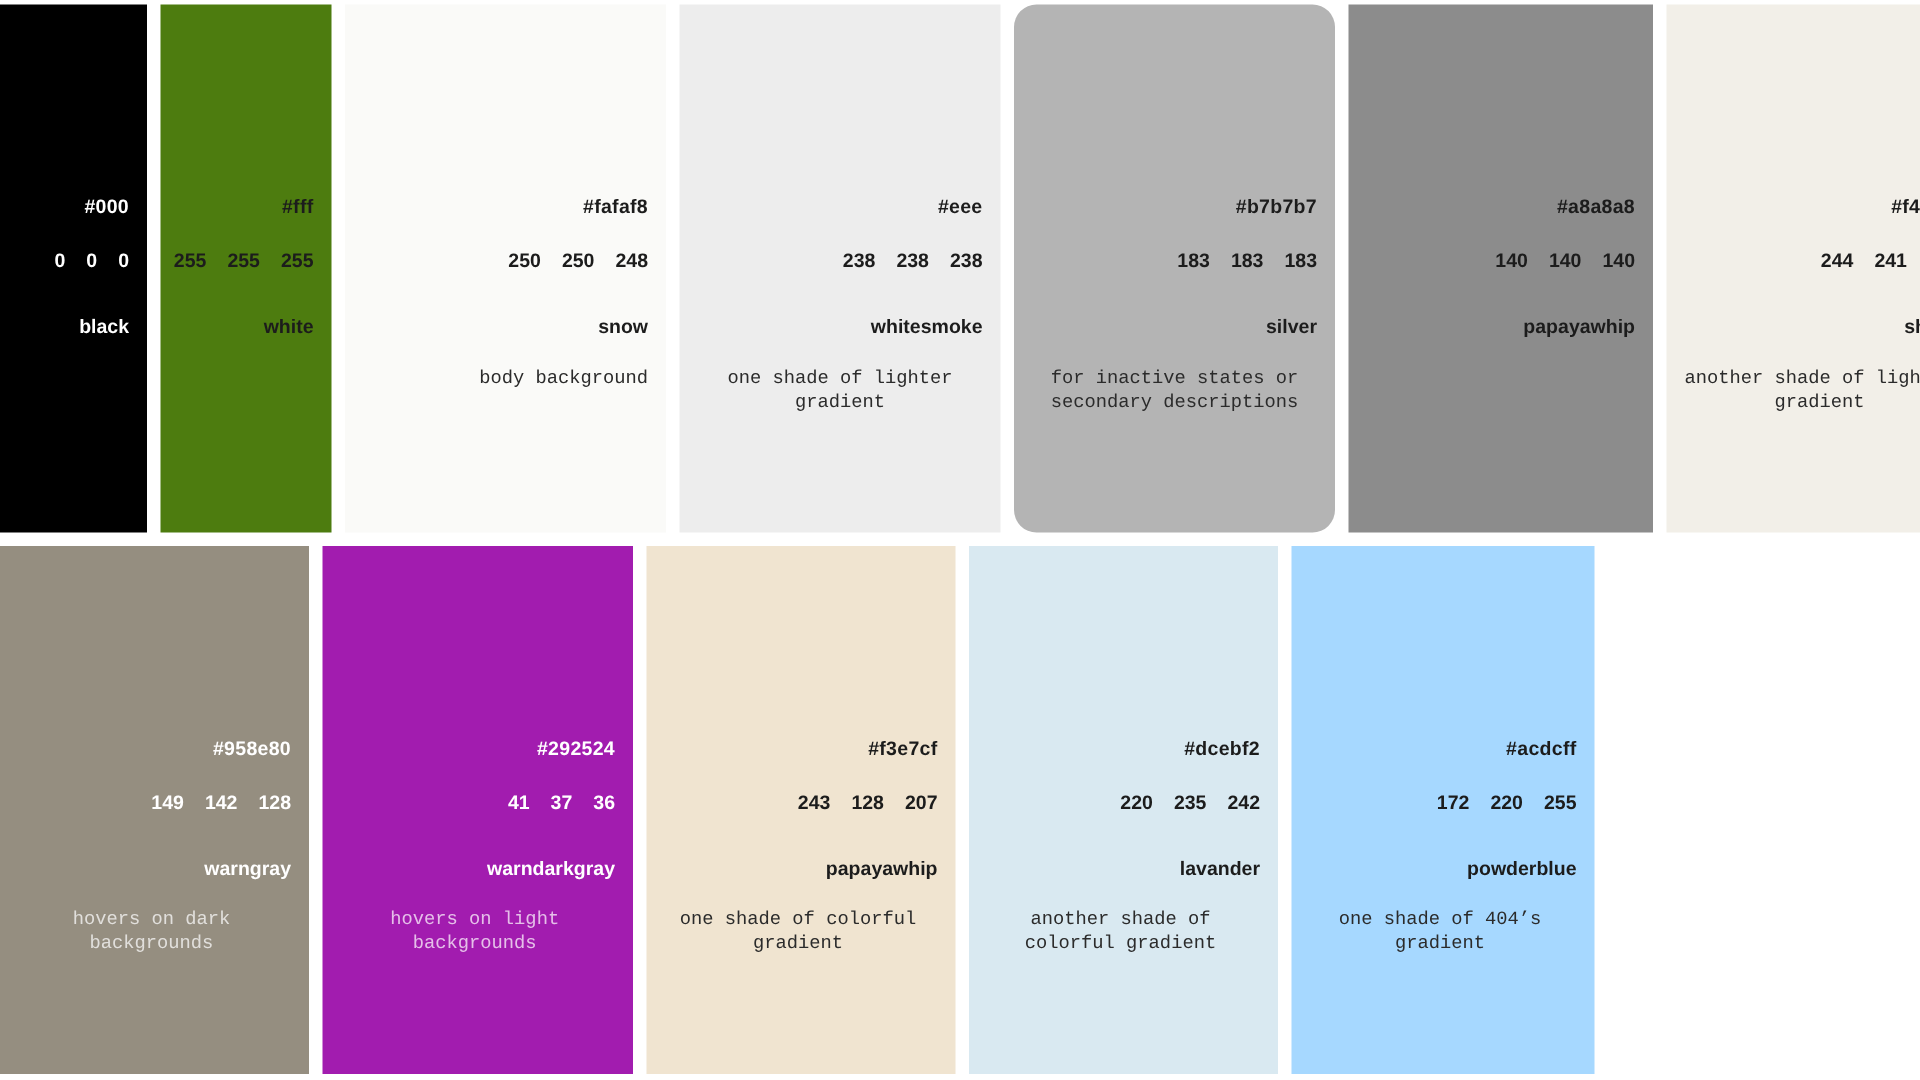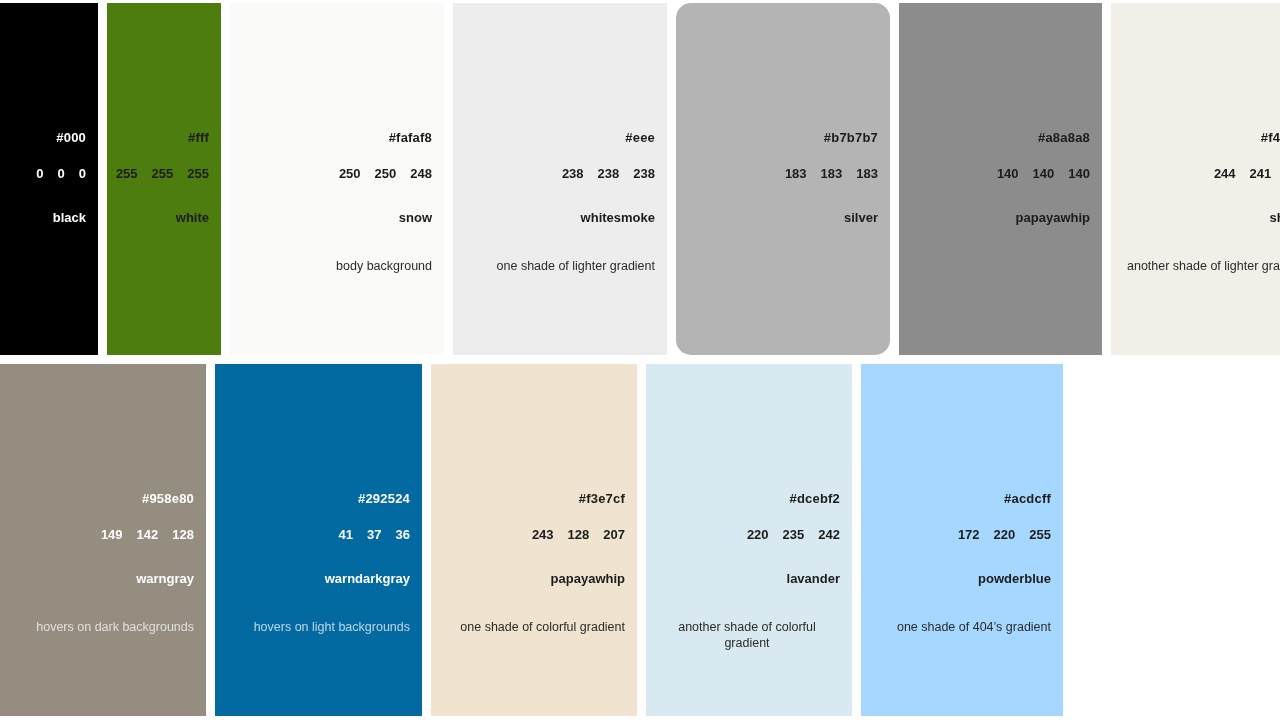--- a/index.html
+++ b/index.html
@@ -67,25 +67,26 @@
     gap: 0 14px;
   }
   .swatch-rgb span { white-space: nowrap; }
   .swatch-name {
     margin-top: 26px;
     font-size: 13px;
     font-weight: bold;
     line-height: 18px;
   }
   .swatch-desc {
-    margin-top: 31px;
+    margin-top: 17px;
     font-size: 12.5px;
     font-weight: normal;
     line-height: 16px;
     max-width: 190px;
+    font-family: Liberation Mono, monospace;
   }
 
   
   .swatch.on-light .swatch-hex,
   .swatch.on-light .swatch-rgb,
   .swatch.on-light .swatch-name { color: #1c1c1c; }
   .swatch.on-light .swatch-desc { color: #2b2b2b; }
 
   
   .swatch.on-dark .swatch-hex,
@@ -148,20 +149,21 @@
   </div>
       <div class="swatch on-light" style="background: rgb(180, 180, 180); width: 214px; flex: 0 0 214px; border-radius: 15px;">
     <div class="swatch-info">
       <div class="swatch-hex">#b7b7b7</div>
       <div class="swatch-rgb">
             <span>183</span>
             <span>183</span>
             <span>183</span>
           </div>
       <div class="swatch-name">silver</div>
+      <div class="swatch-desc">for inactive states or secondary descriptions</div>
     </div>
   </div>
       <div class="swatch on-light" style="background: rgb(140, 140, 140); width: 203px; flex: 0 0 203px;">
     <div class="swatch-info">
       <div class="swatch-hex">#a8a8a8</div>
       <div class="swatch-rgb">
             <span>140</span>
             <span>140</span>
             <span>140</span>
           </div>
@@ -187,21 +189,21 @@
       <div class="swatch-hex">#958e80</div>
       <div class="swatch-rgb">
             <span>149</span>
             <span>142</span>
             <span>128</span>
           </div>
       <div class="swatch-name">warngray</div>
       <div class="swatch-desc">hovers on dark backgrounds</div>
     </div>
   </div>
-      <div class="swatch on-dark" style="background: #0369a1; width: 207px; flex: 0 0 207px;">
+      <div class="swatch on-dark" style="background: #a21caf; width: 207px; flex: 0 0 207px;">
     <div class="swatch-info">
       <div class="swatch-hex">#292524</div>
       <div class="swatch-rgb">
             <span>41</span>
             <span>37</span>
             <span>36</span>
           </div>
       <div class="swatch-name">warndarkgray</div>
       <div class="swatch-desc">hovers on light backgrounds</div>
     </div>

